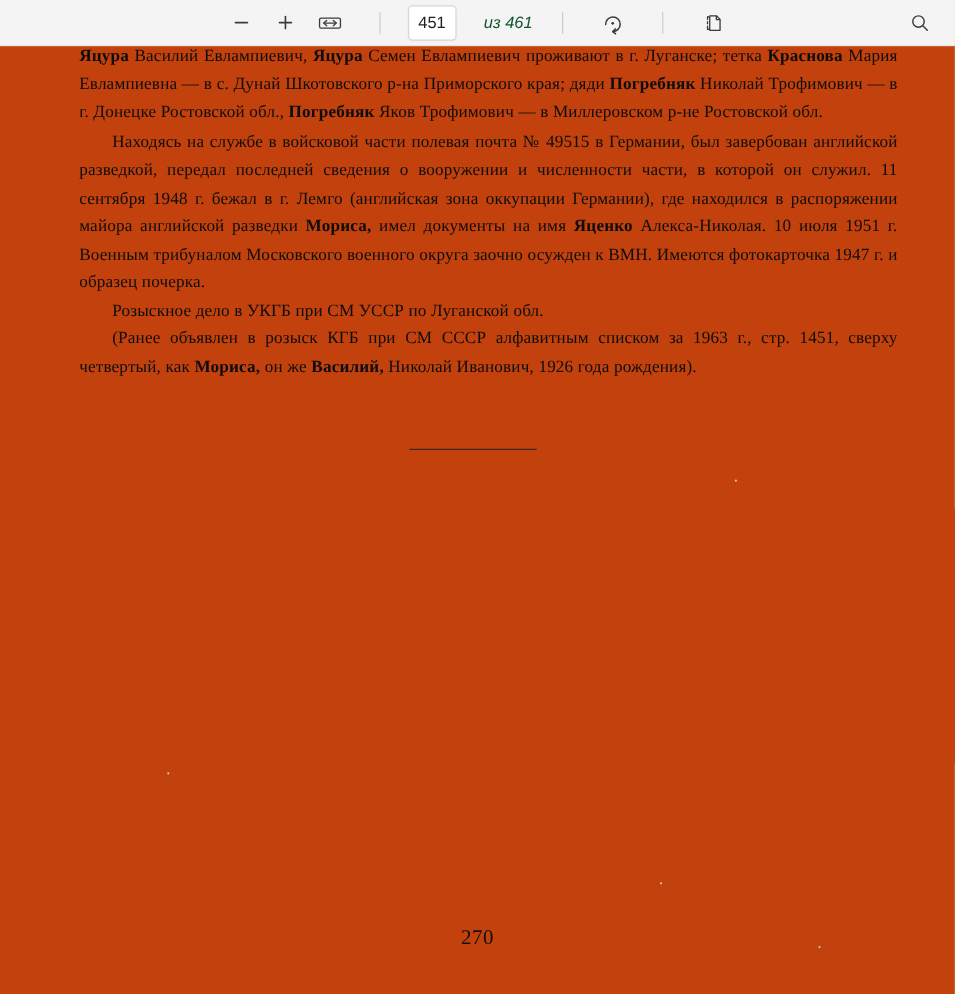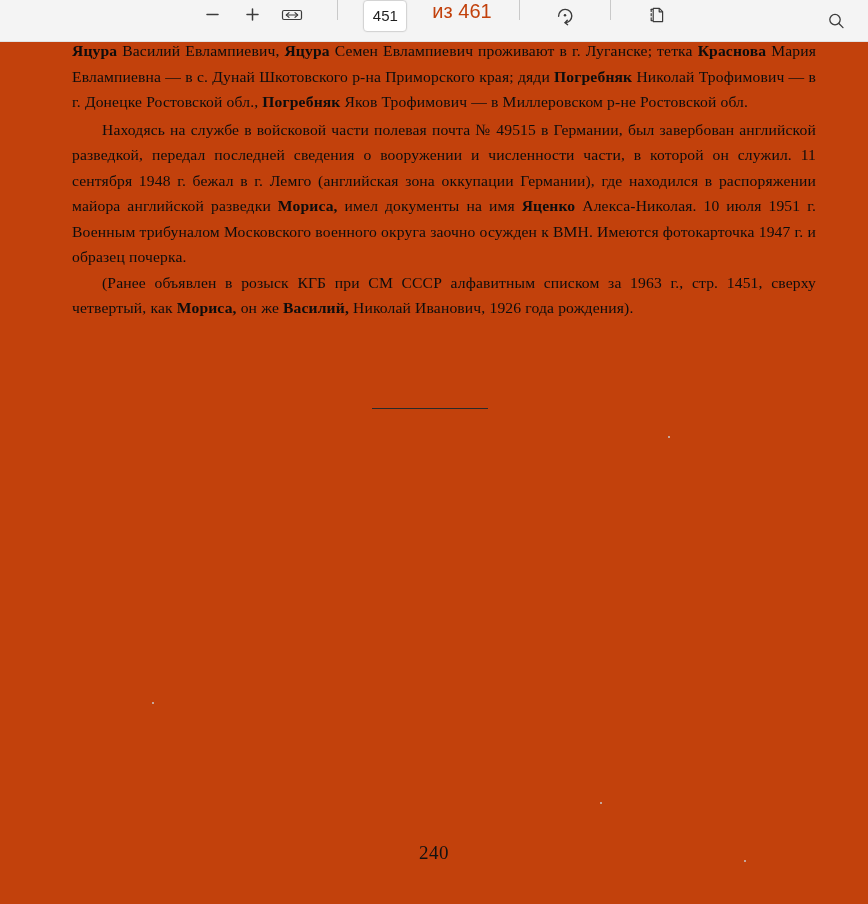--- a/index.html
+++ b/index.html
@@ -24,21 +24,21 @@
     background: #f4f4f4;
     border-bottom: 1px solid #e2e2e2;
     display: flex;
     align-items: center;
     box-sizing: border-box;
   }
   .toolbar-center {
     position: absolute;
     left: 0; right: 0;
     display: flex;
-    align-items: flex-start;
+    align-items: center;
     justify-content: center;
     gap: 16px;
     height: 42px;
   }
   .tb-btn {
     width: 40px;
     height: 30px;
     display: flex;
     align-items: center;
     justify-content: center;
@@ -66,24 +66,25 @@
     align-items: center;
     justify-content: center;
     font-size: 15px;
     color: #1f1f1f;
     font-family: "Liberation Sans", sans-serif;
     box-sizing: border-box;
     margin-right: 9px;
     box-shadow: 0 0 0 1px rgba(0,0,0,0.02);
   }
   .page-total {
-    font-size: 20px;
-    color: #c2410c;
+    font-size: 15px;
+    color: #14532d;
     white-space: nowrap;
     margin-right: 2px;
+    font-style: italic;
   }
   .toolbar-right {
     position: absolute;
     right: 12px;
     top: 0;
     height: 42px;
     display: flex;
     align-items: center;
   }
   .zoom-minus-plus {
@@ -229,24 +230,25 @@
       </svg>
     </button>
   </div>
 </div>
 
 <div class="page">
 
   <div class="doc-text">
     <p class="first"><b>Яцура </b><span>Василий Евлампиевич, </span><b>Яцура </b><span>Семен Евлампиевич проживают в г. Луганске; тетка </span><b>Краснова </b><span>Мария Евлампиевна — в с. Дунай Шкотовского р-на Приморского края; дяди </span><b>Погребняк </b><span>Николай Трофимович — в г. Донецке Ростовской обл., </span><b>Погребняк </b><span>Яков Трофимович — в Миллеровском р-не Ростовской обл.</span></p>
     <p class="indent"><span>Находясь на службе в войсковой части полевая почта № 49515 в Германии, был завербован английской разведкой, передал последней сведения о вооружении и численности части, в которой он служил. 11 сентября 1948 г. бежал в г. Лемго (английская зона оккупации Германии), где находился в распоряжении майора английской разведки </span><b>Мориса, </b><span>имел документы на имя </span><b>Яценко </b><span>Алекса-Николая. 10 июля 1951 г. Военным трибуналом Московского военного округа заочно осужден к ВМН. Имеются фотокарточка 1947 г. и образец почерка.</span></p>
+    <p class="tight"><span>Розыскное дело в УКГБ при СМ УССР по Луганской обл.</span></p>
     <p class="tight"><span>(Ранее объявлен в розыск КГБ при СМ СССР алфавитным списком за 1963 г., стр. 1451, сверху четвертый, как </span><b>Мориса, </b><span>он же </span><b>Василий, </b><span>Николай Иванович, 1926 года рождения).</span></p>
   </div>
 
   <div class="rule"></div>
 
-  <div class="folio">240</div>
+  <div class="folio">270</div>
 
   <span class="speck" style="top:660px;left:152px;"></span>
   <span class="speck" style="top:394px;left:668px;"></span>
   <span class="speck" style="top:760px;left:600px;"></span>
   <span class="speck" style="top:818px;left:744px;"></span>
 </div>
 
 </body></html>

